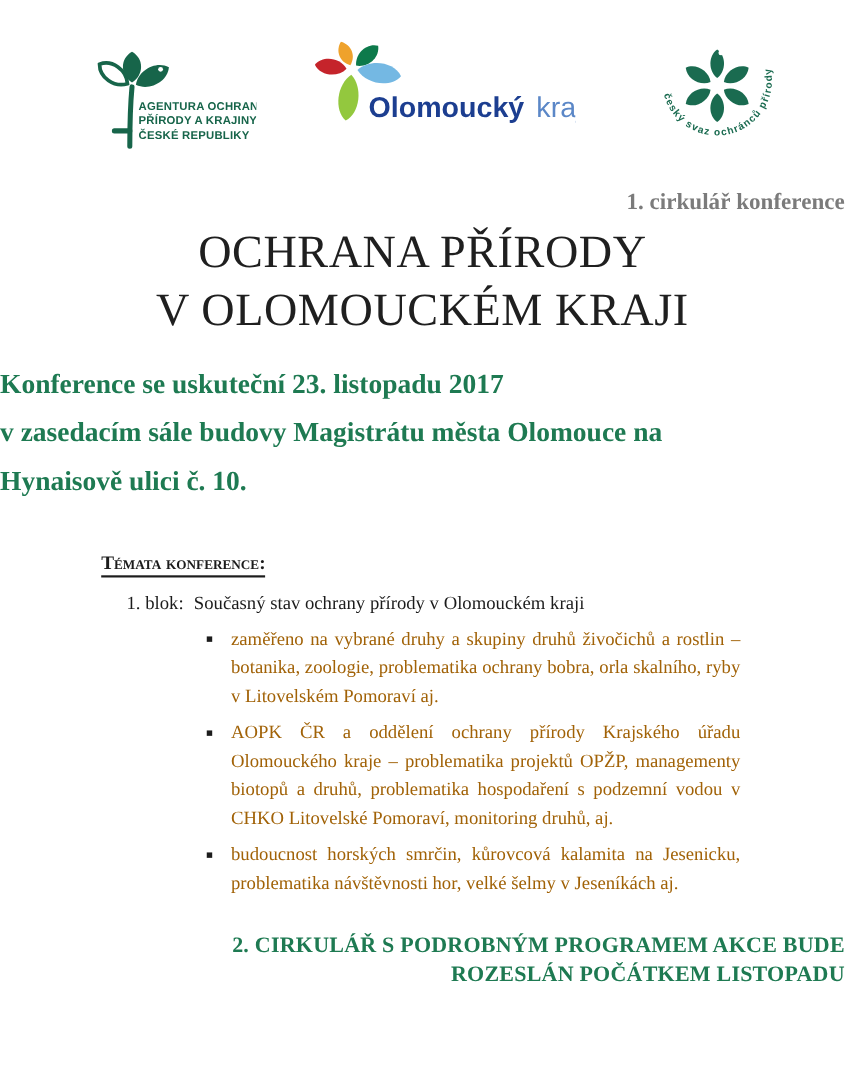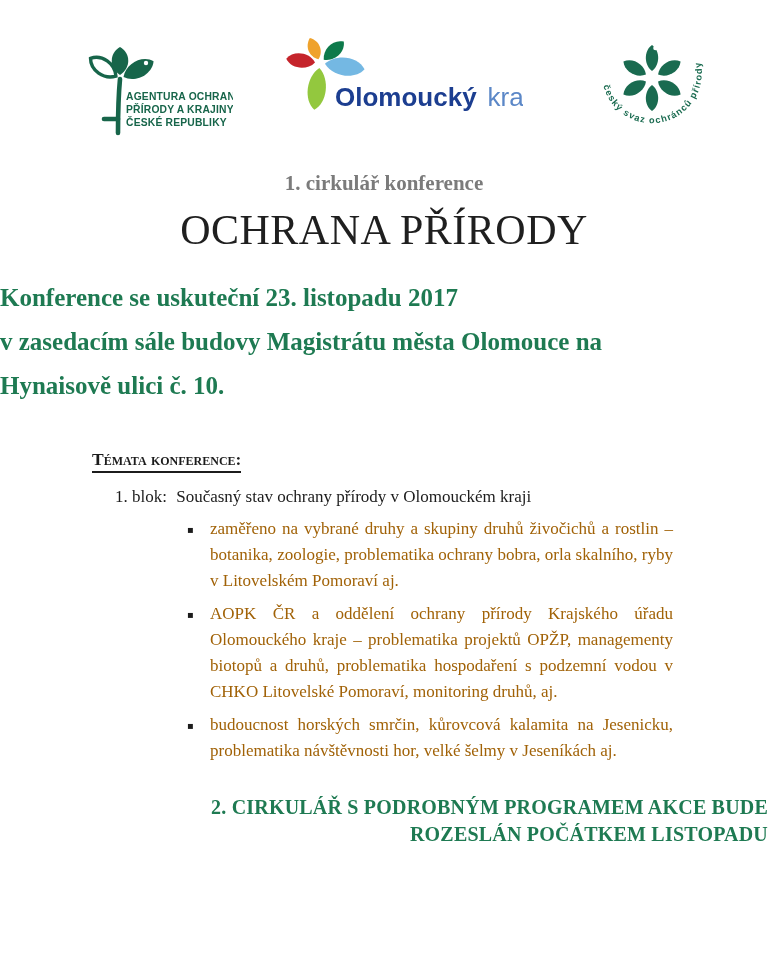--- a/index.html
+++ b/index.html
@@ -15,21 +15,21 @@
   .aopk-line{font-family:"Liberation Sans",sans-serif;font-weight:bold;font-size:10.3px;letter-spacing:.2px;fill:var(--aopk_green);}
   .ok-bold{font-family:"Liberation Sans",sans-serif;font-weight:bold;font-size:26px;fill:var(--ok_text_dark);}
   .ok-light{font-family:"Liberation Sans",sans-serif;font-weight:normal;font-size:26px;fill:var(--ok_text_light);}
   .csop-arc-text{font-family:"Liberation Sans",sans-serif;font-weight:bold;font-size:9.2px;letter-spacing:1.1px;fill:var(--csop_green);}
   .leaf-fill{fill:var(--aopk_green);}
   .leaf-outline{fill:#ffffff;stroke:var(--aopk_green);stroke-width:3.4;}
   .stem{stroke:var(--aopk_green);stroke-width:4.6;fill:none;stroke-linecap:round;}
   .csop-petal{fill:var(--csop_green);}
 
   
-  .subtitle{margin-top:22px;text-align:center;font-weight:bold;font-size:21px;color:var(--subtitle_gray);line-height:26px;}
+  .subtitle{margin-top:22px;text-align:right;font-weight:bold;font-size:21px;color:var(--subtitle_gray);line-height:26px;}
   .title{margin:8px 0 0 0;text-align:center;font-weight:normal;font-size:42px;line-height:52px;color:var(--text_black);letter-spacing:.5px;}
   .title div{display:block;}
   .info{margin-top:20px;text-align:left;font-weight:bold;font-size:25px;line-height:44px;color:var(--accent_green);}
 
   
   .topics{margin-top:40px;padding-left:92px;padding-right:48px;}
   .topics-heading{display:inline-block;font-weight:bold;font-size:17.5px;font-variant:small-caps;color:#1c1c1c;border-bottom:2px solid #1c1c1c;padding-bottom:1px;line-height:22px;}
   .block-line{margin:12px 0 0 23px;font-size:17px;line-height:24px;color:#1c1c1c;}
   .block-label{font-weight:normal;margin-right:5px;}
   .block-title{font-weight:normal;}
@@ -119,20 +119,21 @@
       <text class="csop-arc-text">
         <textPath href="#csop-arc" startOffset="2">český svaz ochránců přírody</textPath>
       </text>
     </svg>
   </header>
 
   <div class="subtitle">1. cirkulář konference</div>
 
   <h1 class="title">
     <div>OCHRANA PŘÍRODY</div>
+    <div>V OLOMOUCKÉM KRAJI</div>
   </h1>
 
   <div class="info">
     <div>Konference se uskuteční 23. listopadu 2017</div>
     <div>v zasedacím sále budovy Magistrátu města Olomouce na</div>
     <div>Hynaisově ulici č. 10.</div>
   </div>
 
   <section class="topics">
     <span class="topics-heading">Témata konference:</span>

